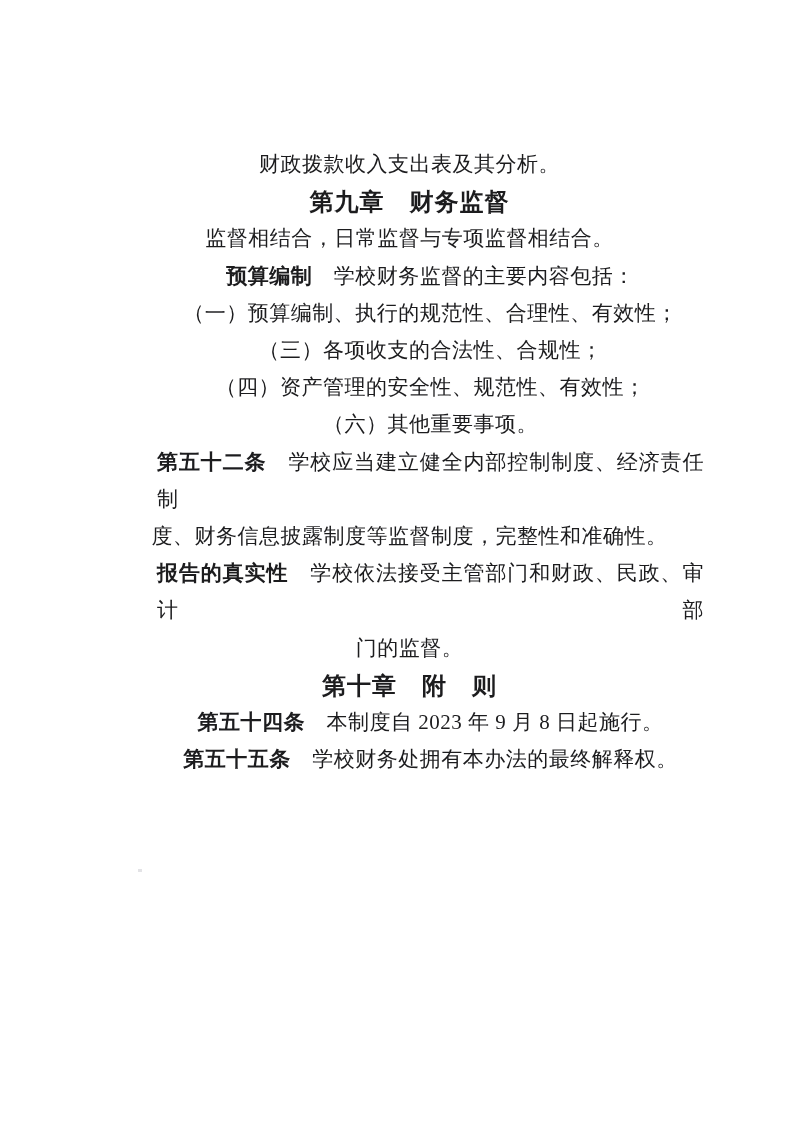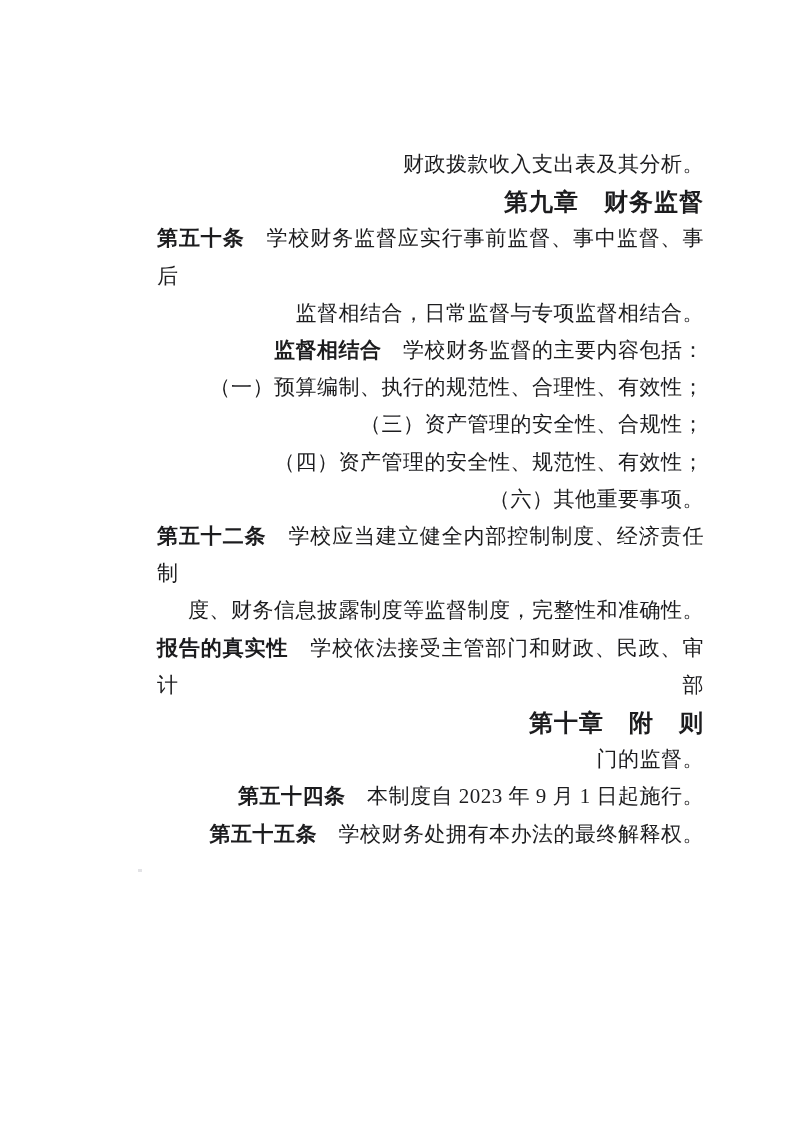--- a/index.html
+++ b/index.html
@@ -16,21 +16,21 @@
     position: absolute;
     left: 115px;
     top: 146px;
     width: 589px;
   }
   .line {
     margin: 0;
     font-size: 21px;
     line-height: 37.2px;
     letter-spacing: 0.5px;
-    text-align: right;
+    text-align: center;
   }
   .indent { padding-left: 42px; }
   .fill {
     text-align: justify;
     text-align-last: justify;
   }
   .lead { font-weight: 700; }
   .chapter {
     font-family: "Liberation Sans", "DejaVu Sans", sans-serif;
     font-weight: 700;
@@ -49,45 +49,44 @@
 </style>
 </head>
 <body>
 
 <div class="doc">
 
   <p class="line"><span>财政拨款收入支出表及其分析。</span></p>
 
   <p class="line chapter"><span>第九章　财务监督</span></p>
 
-  <p class="line indent fill"><span class="lead">第五十条</span><span>　学校财务监督应实行事前监督、事中监督、事后</span></p>
 
   <p class="line"><span>监督相结合，日常监督与专项监督相结合。</span></p>
 
-  <p class="line indent"><span class="lead">监督相结合</span><span>　学校财务监督的主要内容包括：</span></p>
+  <p class="line indent"><span class="lead">预算编制</span><span>　学校财务监督的主要内容包括：</span></p>
 
   <p class="line indent"><span>（一）预算编制、执行的规范性、合理性、有效性；</span></p>
 
 
-  <p class="line indent"><span>（三）资产管理的安全性、合规性；</span></p>
+  <p class="line indent"><span>（三）各项收支的合法性、合规性；</span></p>
 
   <p class="line indent"><span>（四）资产管理的安全性、规范性、有效性；</span></p>
 
 
   <p class="line indent"><span>（六）其他重要事项。</span></p>
 
   <p class="line indent fill"><span class="lead">第五十二条</span><span>　学校应当建立健全内部控制制度、经济责任制</span></p>
 
   <p class="line"><span>度、财务信息披露制度等监督制度，完整性和准确性。</span></p>
 
   <p class="line indent fill"><span class="lead">报告的真实性</span><span>　学校依法接受主管部门和财政、民政、审计部</span></p>
 
+  <p class="line"><span>门的监督。</span></p>
+
   <p class="line chapter"><span>第十章　附　则</span></p>
 
-  <p class="line"><span>门的监督。</span></p>
-
-  <p class="line indent"><span class="lead">第五十四条</span><span>　本制度自 2023 年 9 月 1 日起施行。</span></p>
+  <p class="line indent"><span class="lead">第五十四条</span><span>　本制度自 2023 年 9 月 8 日起施行。</span></p>
 
   <p class="line indent"><span class="lead">第五十五条</span><span>　学校财务处拥有本办法的最终解释权。</span></p>
 
 </div>
 
 <div class="speck"></div>
 
 </body></html>

